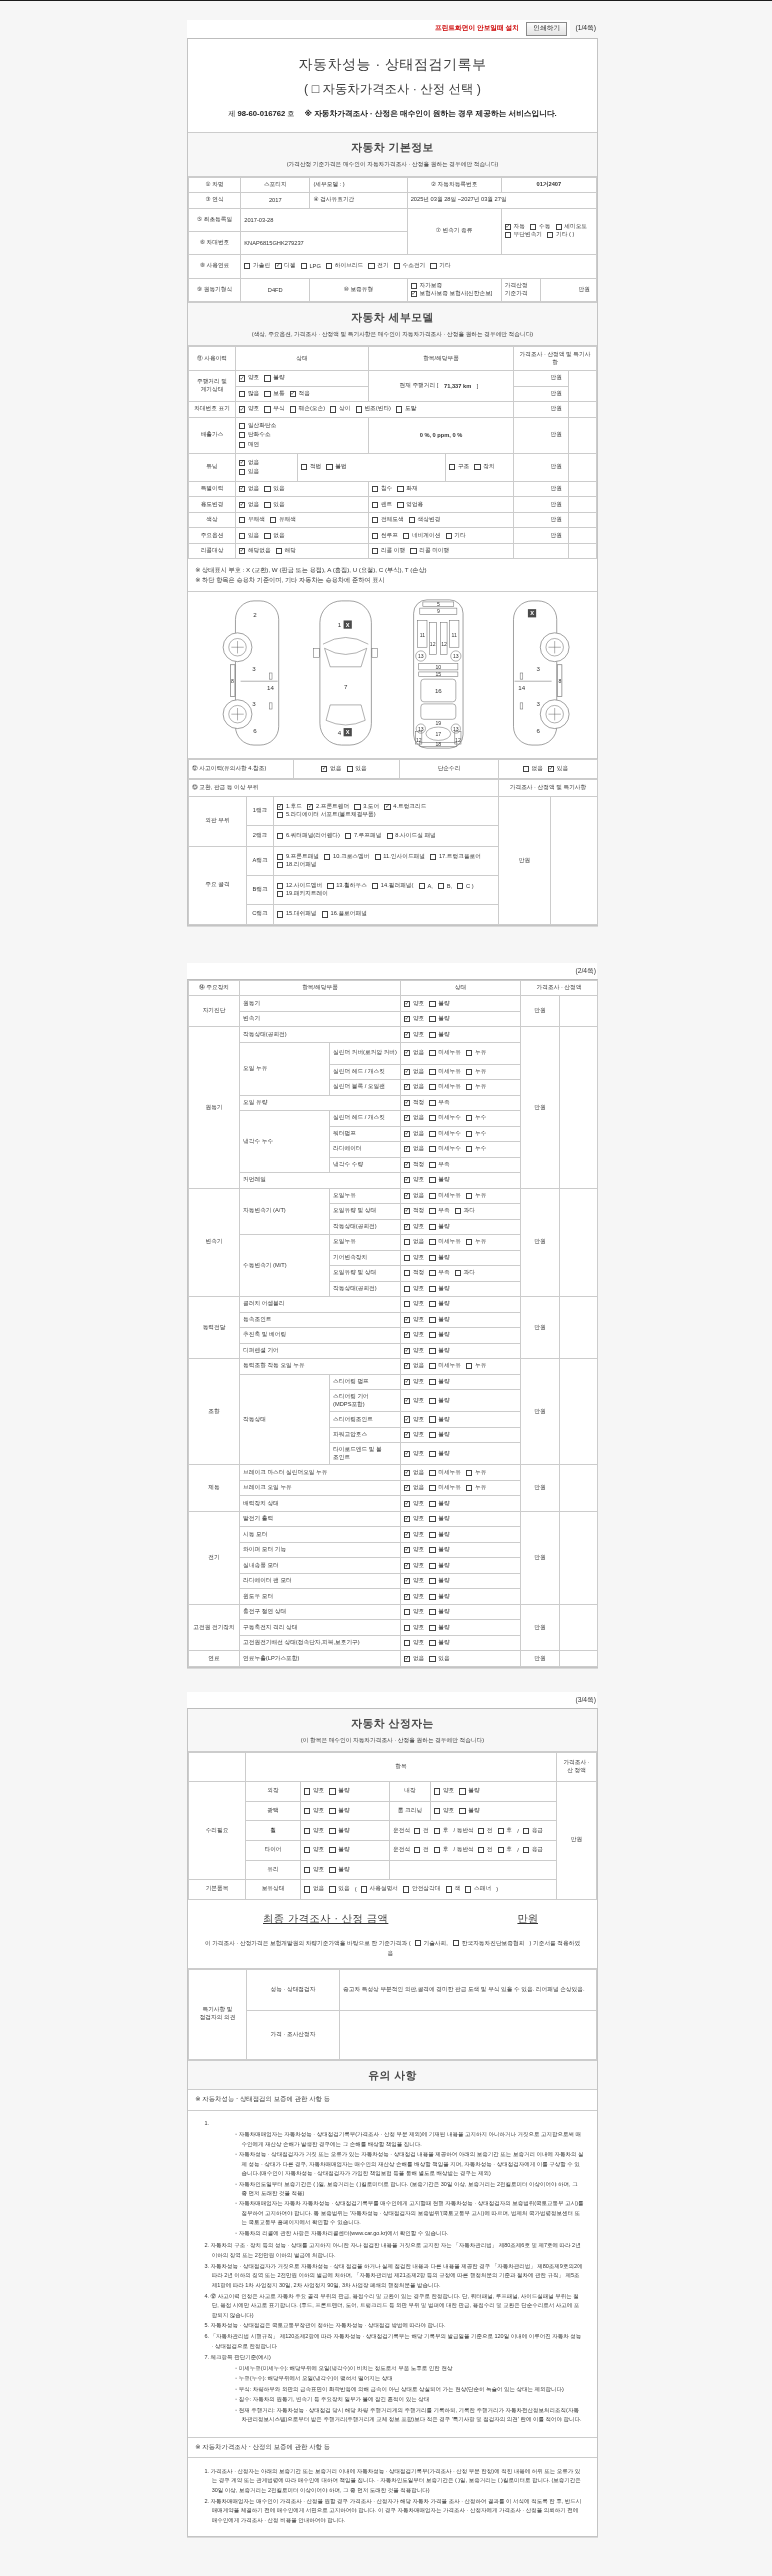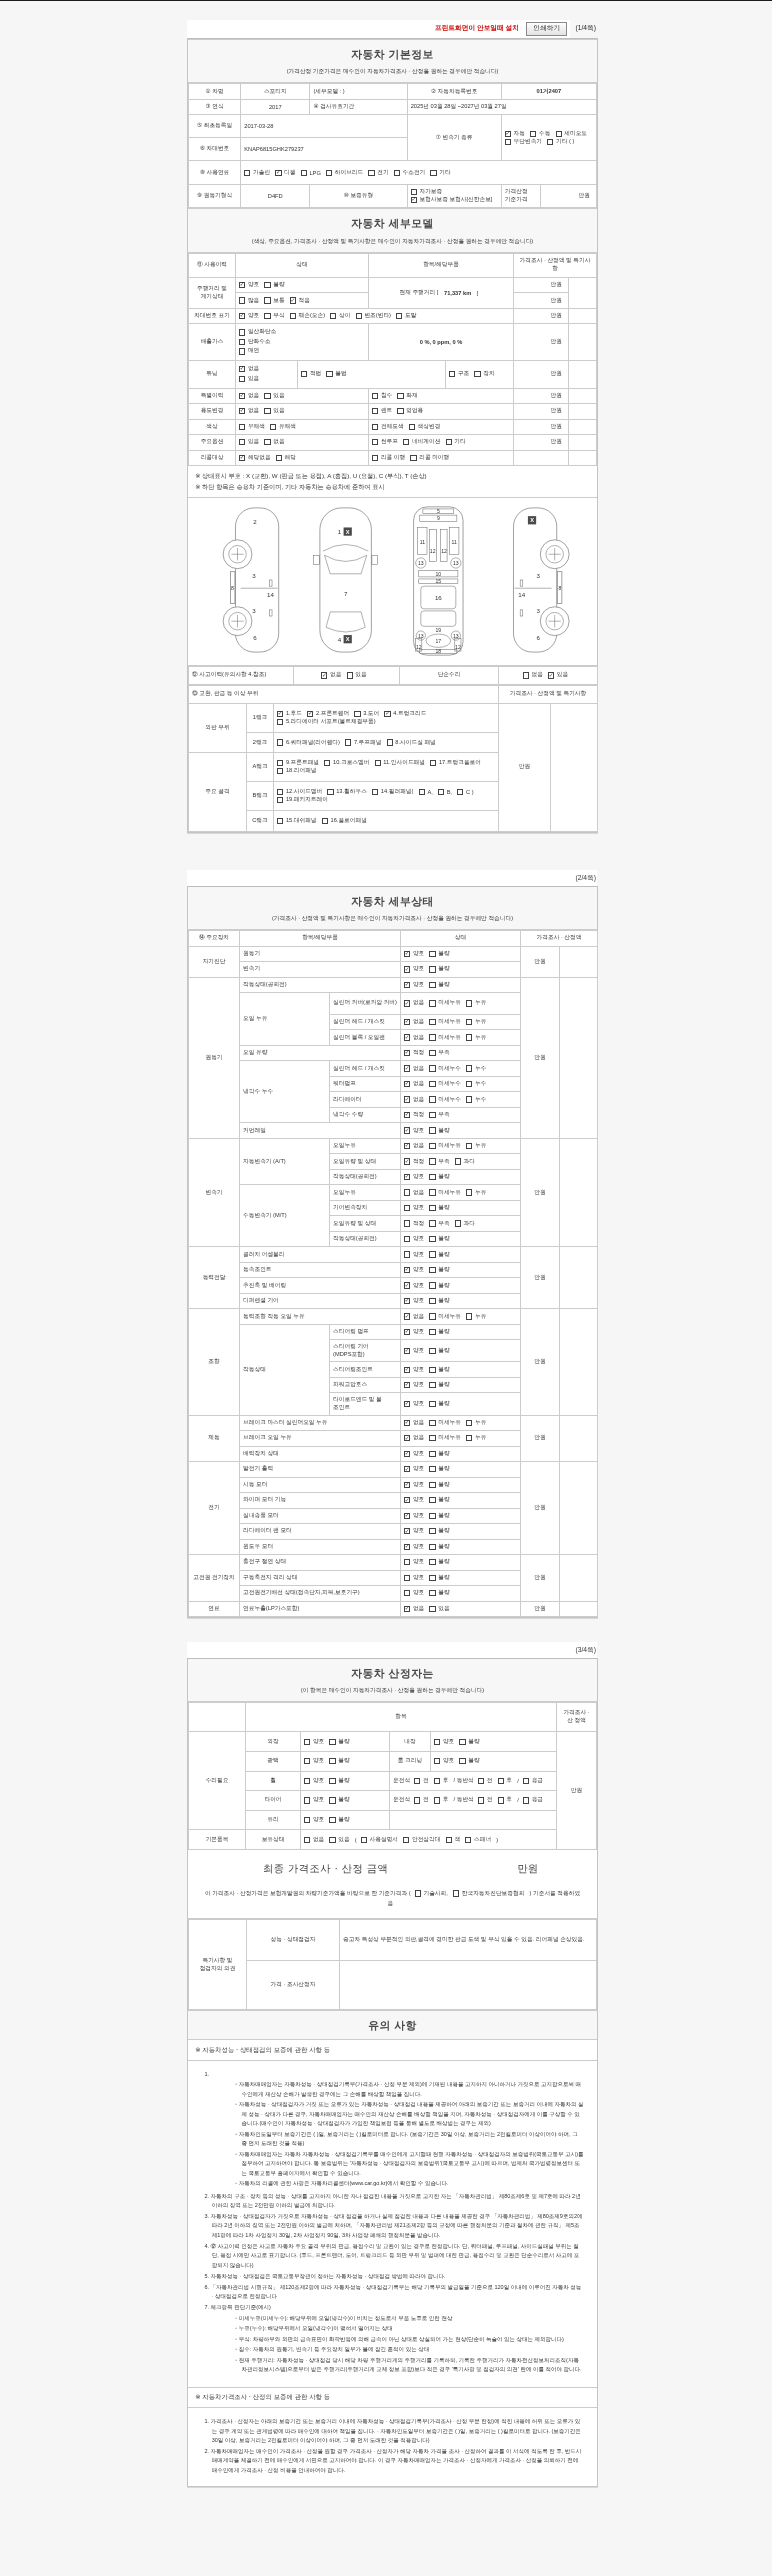--- a/index.html
+++ b/index.html
@@ -45,21 +45,21 @@
   .diagram-wrap{padding:4.1px 0 5.2px;text-align:center;border-bottom:0.5px solid #ccc;}
   svg text{font-family:"Liberation Sans","DejaVu Sans",sans-serif;}
   .dnum{font-size:12px;fill:#333;}
   .dnum-s{font-size:10px;fill:#333;}
   .xb-r{fill:#4a4a4a;}
   .xb-t{fill:#fff;font-size:11px;font-weight:bold;}
   .outline{fill:#fff;stroke:#666;stroke-width:1.2;}
   .thin{fill:none;stroke:#666;stroke-width:1;}
   
   .final-row{border-bottom:0.5px solid #ccc;}
-  .final-top{display:flex;align-items:center;padding:12.4px 0 5.2px;}
+  .final-top{display:flex;align-items:center;padding:12.4px 0 5.2px;text-decoration:underline;}
   .final-label{font-size:10.3px;color:#3d3d3d;margin-left:75px;letter-spacing:0.5px;}
   .final-unit{font-size:10.3px;color:#3d3d3d;margin-left:auto;margin-right:59px;}
   .final-note{font-size:5.7px;text-align:center;padding:7.2px 15.5px 9.3px;line-height:1.7;}
   
   .notice-h{border-bottom:0.5px solid #ccc;padding:5.2px 7.2px;font-size:6.4px;}
   .notice-body{border-bottom:0.5px solid #ccc;padding:7.2px 13.4px 9.3px 15.5px;font-size:5.5px;line-height:1.72;}
   .notice-body .num{margin:1.5px 0 1.5px 8.2px;text-indent:-7.2px;}
   .notice-body ul{margin:1px 0 3.1px 38px;padding:0;}
   .notice-body li{list-style:none;margin:1px 0;text-indent:-6.2px;}
   .notice-body li:before{content:"◦ ";color:#555;}
@@ -71,20 +71,31 @@
 
 <div class="doc-col topbar">
   <div class="print-strip">
     <span class="install-note">프린트화면이 안보일때 설치</span>
     <button class="print-btn">인쇄하기</button>
   </div>
   <span class="page-marker">(1/4쪽)</span>
 </div>
 
 <div class="doc-col page">
+  <div class="title-block">
+    <div class="t1">자동차성능 · 상태점검기록부</div>
+    <div class="t2">(  □ 자동차가격조사 · 산정 선택  )</div>
+    <div class="t3">
+      <span>제</span>
+      <b>98-60-016762</b>
+      <span>호</span>
+      &nbsp;&nbsp;&nbsp;
+      <b>※ 자동차가격조사 · 산정은 매수인이 원하는 경우 제공하는 서비스입니다.</b>
+    </div>
+  </div>
 
   <div class="sec-head">
     <div class="sec-title">자동차 기본정보</div>
     <div class="sec-sub">(가격산정 기준가격은 매수인이 자동차가격조사 · 산정을 원하는 경우에만 적습니다)</div>
   </div>
 
   <table class="tbl autow">
     <tbody>
         <tr>
       <td class="lab" style="width:45px">① 차명</td>
@@ -638,24 +649,20 @@
             </span></td>
     </tr>
   </tbody>
     </table>
 </div>
 
 <div class="gap" style="height:37px"></div>
 <div class="doc-col marker-row">(2/4쪽)</div>
 
 <div class="doc-col page">
-  <div class="sec-head" style="border-top:none">
-    <div class="sec-title">자동차 세부상태</div>
-    <div class="sec-sub">(가격조사 · 산정액 및 특기사항은 매수인이 자동차가격조사 · 산정을 원하는 경우에만 적습니다)</div>
-  </div>
 
   <table class="tbl">
     <colgroup>
         <col style="width:51px">
         <col style="width:90px">
         <col style="width:71px">
         <col style="width:120px">
         <col style="width:39px">
         <col style="width:38px">
       </colgroup>

